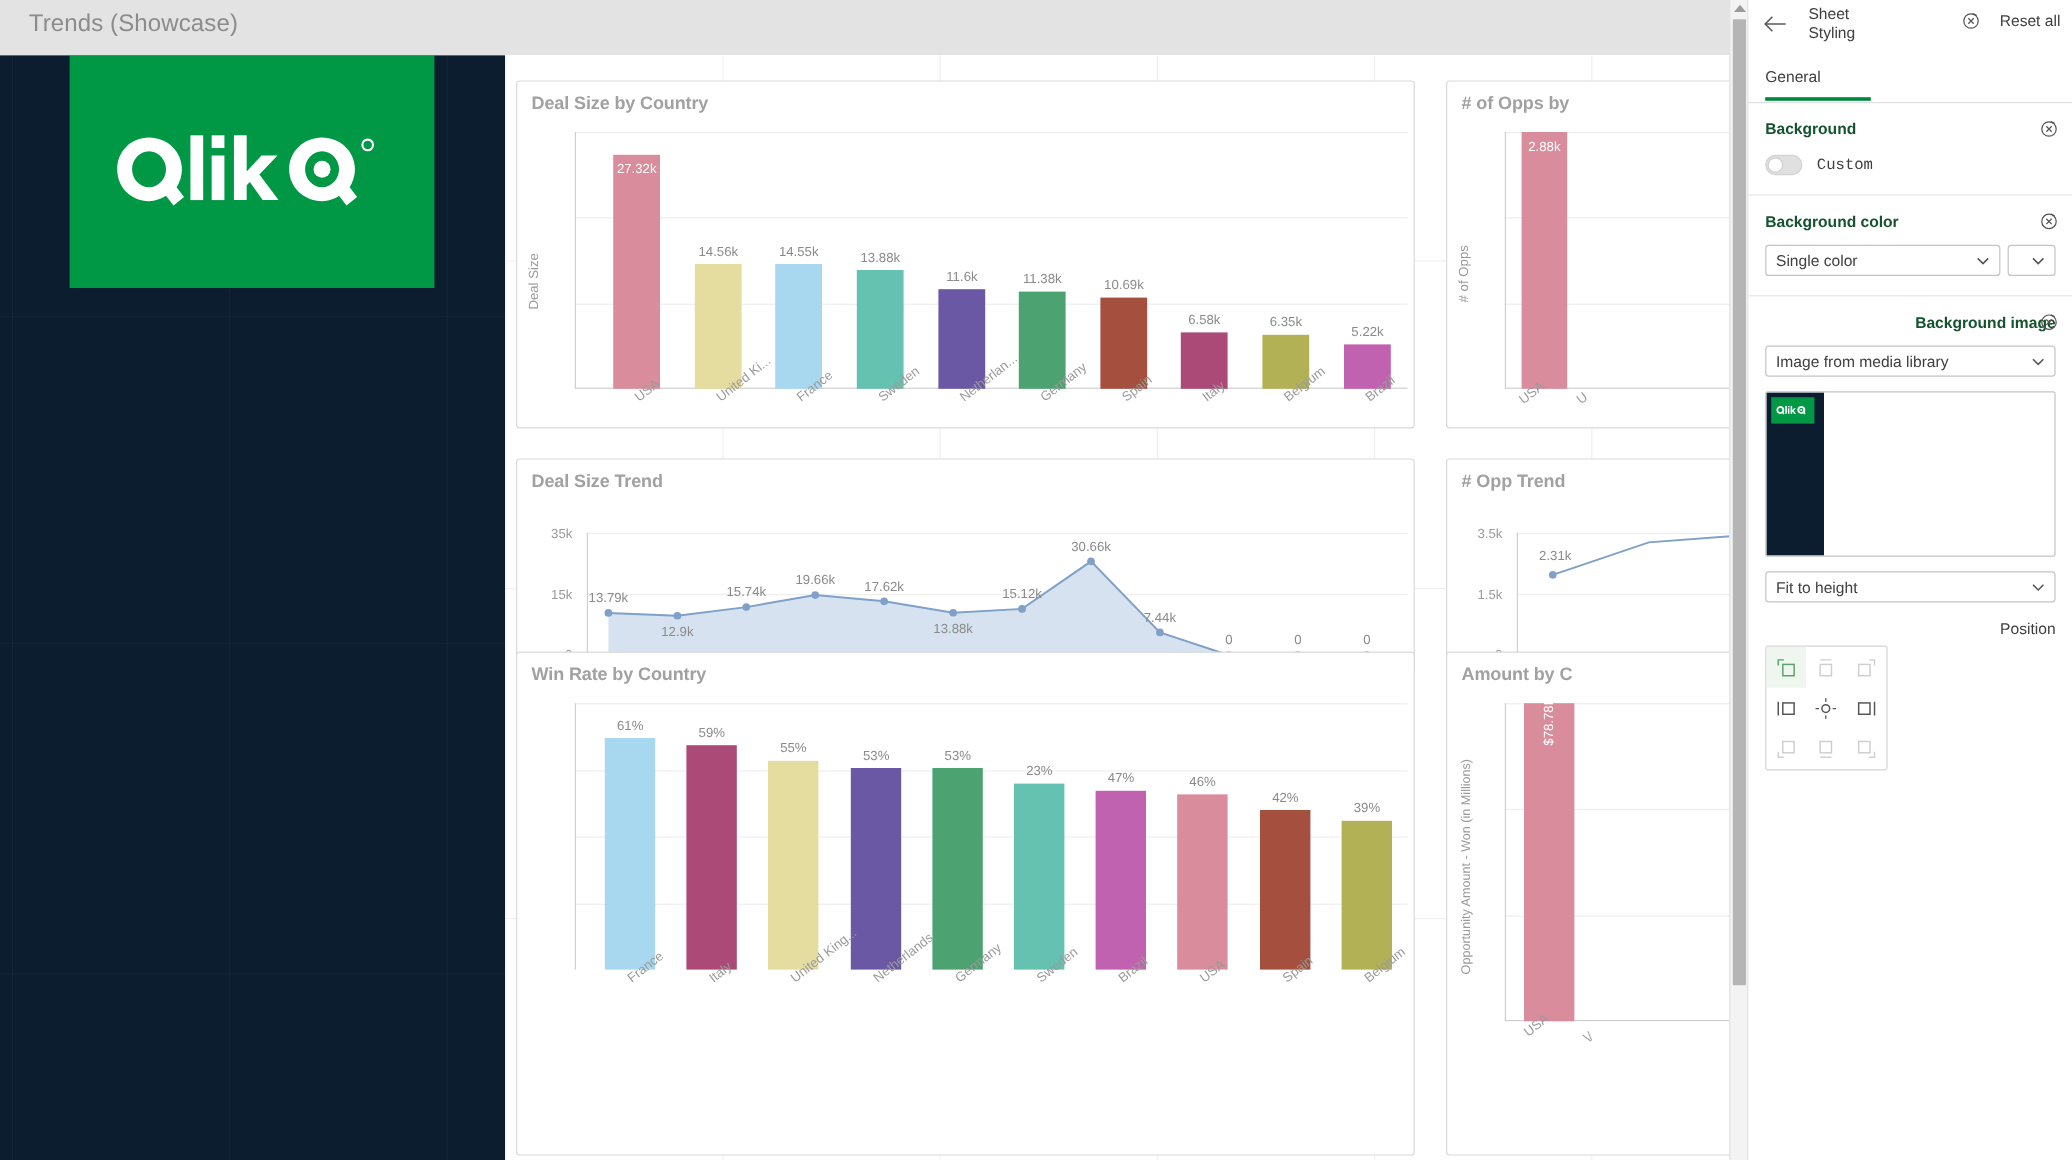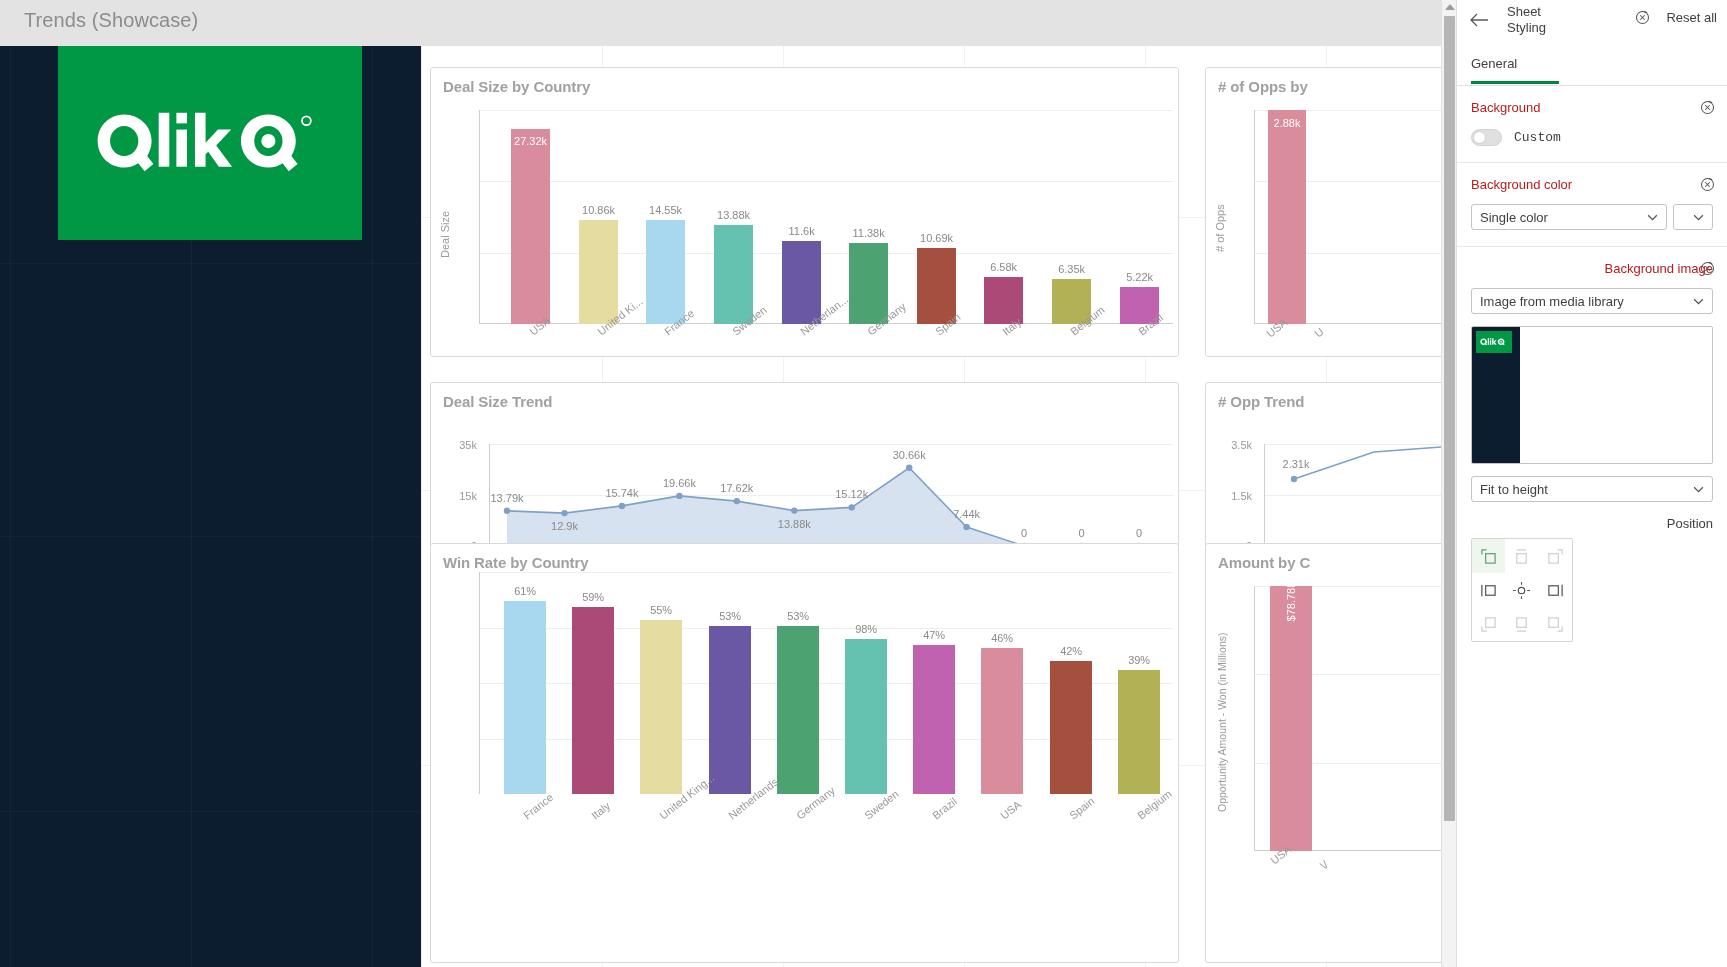--- a/index.html
+++ b/index.html
@@ -118,21 +118,21 @@
   #tabs { position:relative; height:34px; border-bottom:1px solid #e0e0e0; }
   #tab-general {
     position:absolute; left:14px; top:4px;
     font-size:13px; color:#404040; padding-bottom:8px;
   }
   #tab-underline {
     position:absolute; left:14px; top:29px; width:88px; height:3px; background:#00873d;
   }
 
   .section { border-bottom:1px solid #e8e8e8; padding:14px 14px 16px 14px; position:relative; }
-  .section-title { font-size:13px; font-weight:normal; color:#b91c1c; }
+  .section-title { font-size:13px; font-weight:bold; color:#14532d; }
   .section-reset {
     position:absolute; right:12px; top:14px; width:15px; height:15px; cursor:pointer;
   }
   .toggle-row { display:flex; align-items:center; gap:12px; margin-top:14px; }
   .toggle {
     width:31px; height:17px; border-radius:9px; background:#e0e0e0;
     position:relative; cursor:pointer; border:1px solid #d2d2d2;
   }
   .toggle .knob {
     position:absolute; left:1px; top:1px; width:13px; height:13px;
@@ -225,21 +225,21 @@
     <div class="ylabel" style="left:8px; top:120px; height:70px;">Deal Size</div>
     <div class="plot" id="plot-deal" style="left:48px; top:42px; width:694px; height:214px;text-decoration:underline;">
       <div class="gridline" style="top:0px"></div>
       <div class="gridline" style="top:71px"></div>
       <div class="gridline" style="top:143px"></div>
       <div class="axisline-x"></div>
       <div class="axisline-y"></div>
     <div class="bar" style="left: 32px; width: 39px; height: 195px; background: rgb(217, 140, 155);"></div>
         <div class="bar-label inside" style="left: 20px; width: 63.208px; top: 25px;">27.32k</div>
         <div class="bar" style="left: 100px; width: 39px; height: 104px; background: rgb(229, 220, 160);"></div>
-        <div class="bar-label" style="left: 88px; width: 63.208px; top: 94px;">10.86k</div>
+        <div class="bar-label" style="left: 88px; width: 63.208px; top: 94px;">14.56k</div>
         <div class="bar" style="left: 167px; width: 39px; height: 104px; background: rgb(168, 216, 239);"></div>
         <div class="bar-label" style="left: 155px; width: 63.208px; top: 94px;">14.55k</div>
         <div class="bar" style="left: 235px; width: 39px; height: 99px; background: rgb(102, 194, 176);"></div>
         <div class="bar-label" style="left: 223px; width: 63.208px; top: 99px;">13.88k</div>
         <div class="bar" style="left: 303px; width: 39px; height: 83px; background: rgb(106, 88, 165);"></div>
         <div class="bar-label" style="left: 291px; width: 63.208px; top: 115px;">11.6k</div>
         <div class="bar" style="left: 370px; width: 39px; height: 81px; background: rgb(76, 162, 113);"></div>
         <div class="bar-label" style="left: 358px; width: 63.208px; top: 117px;">11.38k</div>
         <div class="bar" style="left: 438px; width: 39px; height: 76px; background: rgb(165, 79, 63);"></div>
         <div class="bar-label" style="left: 426px; width: 63.208px; top: 122px;">10.69k</div>
@@ -301,38 +301,38 @@
         </svg>
     </div>
     <div class="ytick" style="left:14px; top:56px; width:32px;">35k</div>
     <div class="ytick" style="left:14px; top:107px; width:32px;">15k</div>
     <div class="ytick" style="left:14px; top:157px; width:32px;">0</div>
   </div>
 
   <div class="card" id="card-winrate" style="left:9px; top:497px; width:749px; height:420px;">
     <div class="card-title">Win Rate by Country</div>
 
-    <div class="plot" id="plot-winrate" style="left:48px; top:28px; width:694px; height:222px;">
+    <div class="plot" id="plot-winrate" style="left:48px; top:42px; width:694px; height:222px;">
       <div class="gridline" style="top:0px"></div>
       <div class="gridline" style="top:56px"></div>
       <div class="gridline" style="top:111px"></div>
       <div class="gridline" style="top:167px"></div>
       <div class="axisline-y"></div>
     <div class="bar" style="left: 25px; width: 42px; height: 193px; background: rgb(168, 216, 239);"></div>
         <div class="bar-label" style="left: 13px; width: 66.284px; top: 13px;">61%</div>
         <div class="bar" style="left: 93px; width: 42px; height: 187px; background: rgb(171, 74, 118);"></div>
         <div class="bar-label" style="left: 81px; width: 66.284px; top: 19px;">59%</div>
         <div class="bar" style="left: 161px; width: 42px; height: 174px; background: rgb(229, 220, 160);"></div>
         <div class="bar-label" style="left: 149px; width: 66.284px; top: 32px;">55%</div>
         <div class="bar" style="left: 230px; width: 42px; height: 168px; background: rgb(106, 88, 165);"></div>
         <div class="bar-label" style="left: 218px; width: 66.284px; top: 38px;">53%</div>
         <div class="bar" style="left: 298px; width: 42px; height: 168px; background: rgb(76, 162, 113);"></div>
         <div class="bar-label" style="left: 286px; width: 66.284px; top: 38px;">53%</div>
         <div class="bar" style="left: 366px; width: 42px; height: 155px; background: rgb(102, 194, 176);"></div>
-        <div class="bar-label" style="left: 354px; width: 66.284px; top: 51px;">98%</div>
+        <div class="bar-label" style="left: 354px; width: 66.284px; top: 51px;">23%</div>
         <div class="bar" style="left: 434px; width: 42px; height: 149px; background: rgb(193, 98, 176);"></div>
         <div class="bar-label" style="left: 422px; width: 66.284px; top: 57px;">47%</div>
         <div class="bar" style="left: 502px; width: 42px; height: 146px; background: rgb(217, 140, 155);"></div>
         <div class="bar-label" style="left: 490px; width: 66.284px; top: 60px;">46%</div>
         <div class="bar" style="left: 571px; width: 42px; height: 133px; background: rgb(165, 79, 63);"></div>
         <div class="bar-label" style="left: 559px; width: 66.284px; top: 73px;">42%</div>
         <div class="bar" style="left: 639px; width: 42px; height: 124px; background: rgb(179, 177, 85);"></div>
         <div class="bar-label" style="left: 627px; width: 66.284px; top: 82px;">39%</div>
       </div>
     <div id="xticks-winrate">

